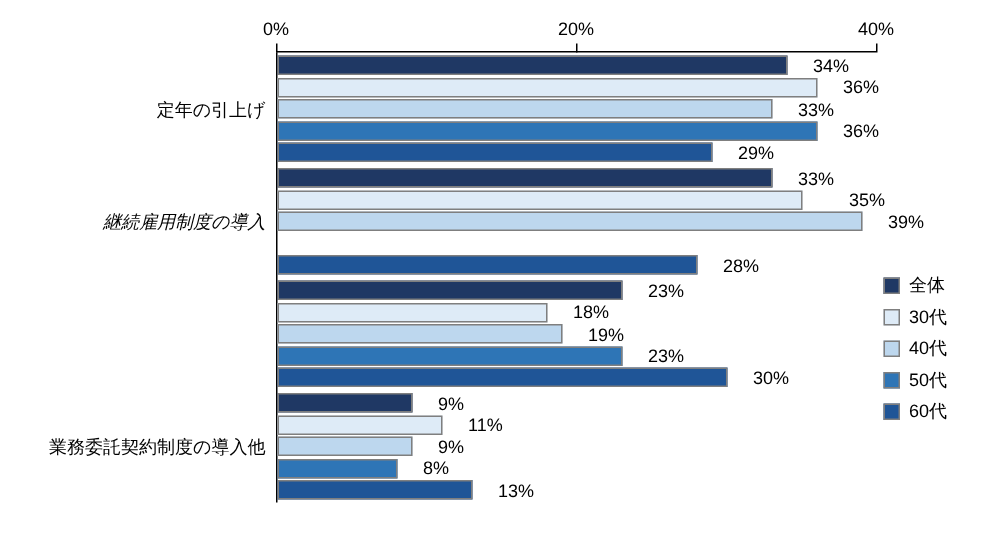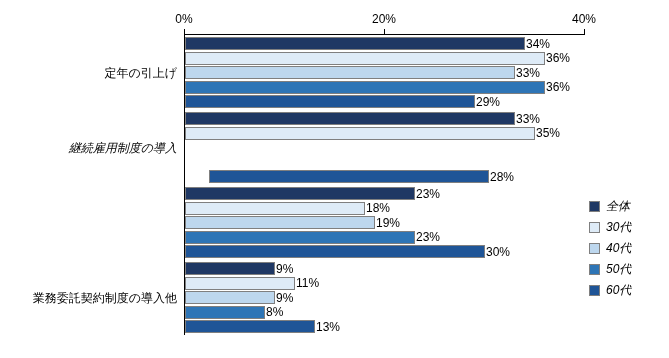--- a/index.html
+++ b/index.html
@@ -79,29 +79,28 @@
     border: 1px solid #7f7f7f;
     box-sizing: border-box;
   }
   .bar-val {
     position: absolute;
     top: 50%;
     transform: translateY(-50%);
     font-size: 12px;
     color: #000000;
     white-space: nowrap;
-    padding-left: 1px;
+    padding-left: 17px;
   }
   
   .legend {
     position: absolute;
     right: 8px;
-    top: 196px;
+    top: 180px;
     width: 72px;
-    font-style: italic;
   }
   .legend-item {
     display: flex;
     align-items: center;
     height: 21px;
   }
   .legend-swatch {
     width: 11px;
     height: 11px;
     border: 1px solid #7f7f7f;
@@ -157,23 +156,27 @@
           </div>
         </div>
         <div class="group" style="top: 75px; height: 75px;">
           <div class="cat-label" style="top: 29.5px; font-style: italic;">継続雇用制度の導入</div>
           <div class="bar-row" style="top: 2px; width: 100%;">
             <div class="bar" style="width: 330px; background: rgb(31, 56, 100);"></div>
             <div class="bar-val" style="left: 330px;">33%</div>
           </div>
           <div class="bar-row" style="top: 16.5px; width: 100%;">
             <div class="bar" style="width: 350px; background: rgb(222, 235, 247);"></div>
-            <div class="bar-val" style="left: 350px; text-align: center;">35%</div>
-          </div>
-          <div class="bar-row" style="top: 60px; width: 100%; margin-left: 24px;">
+            <div class="bar-val" style="left: 364px; text-align: center;">35%</div>
+          </div>
+          <div class="bar-row" style="top: 31px; width: 100%;">
+            <div class="bar" style="width: 390px; background: rgb(189, 215, 238);"></div>
+            <div class="bar-val" style="left: 390px;">39%</div>
+          </div>
+          <div class="bar-row" style="top: 60px; width: 100%;">
             <div class="bar" style="width: 280px; background: rgb(31, 85, 151);"></div>
             <div class="bar-val" style="left: 280px;">28%</div>
           </div>
         </div>
         <div class="group" style="top: 150px; height: 75px;">
           <div class="bar-row" style="top: 2px; width: 100%;">
             <div class="bar" style="width: 230px; background: rgb(31, 56, 100);"></div>
             <div class="bar-val" style="left: 230px;">23%</div>
           </div>
           <div class="bar-row" style="top: 16.5px; width: 100%;">

